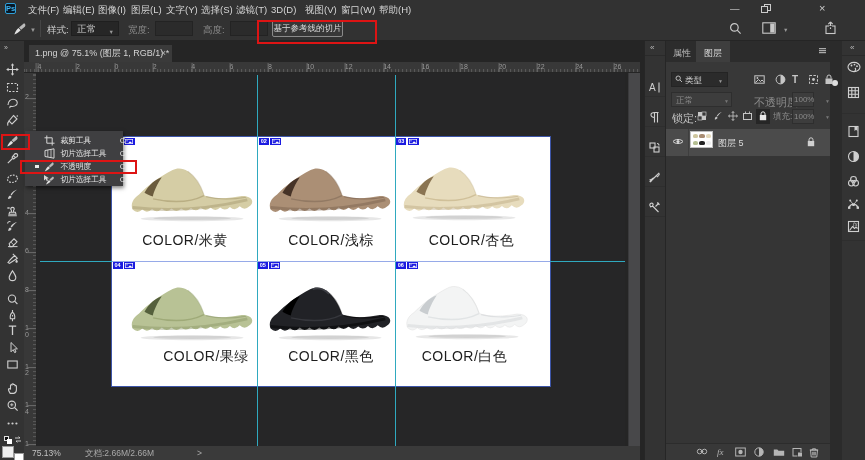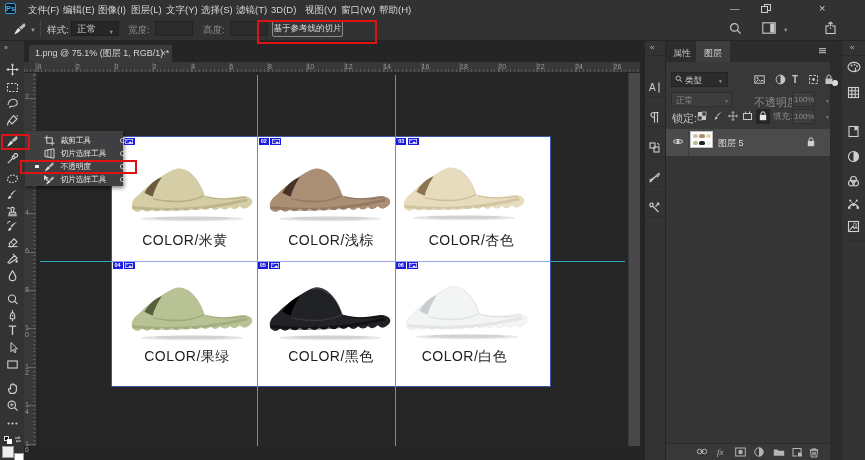--- a/index.html
+++ b/index.html
@@ -369,21 +369,21 @@
               <path d="M14,80 Q118,92 226,66" fill="none" stroke="#d3d6d8" stroke-width="5.5" opacity="0.5"></path>
               <path d="M36,53 C44,38 56,28 68,24 C60,36 53,50 51.5,60 C45.5,58 40,56 36,53 Z" fill="#c9cdd0"></path>
               <path d="M52,64 C88,72 122,70 146,58" fill="none" stroke="#dde0e2" stroke-width="2.5" opacity="0.85"></path>
               <path d="M150,60 C172,66 200,65 224,61" fill="none" stroke="#d3d6d8" stroke-width="2" opacity="0.6"></path>
               <path d="M116,13 C132,24 142,44 146,57" fill="none" stroke="#d3d6d8" stroke-width="2" opacity="0.35"></path>
             </svg>
           </div>
           <div class="lbl" style="left:145.0px;top:157px">COLOR/米黄</div>
           <div class="lbl" style="left:291.0px;top:157px">COLOR/浅棕</div>
           <div class="lbl" style="left:431.5px;top:157px">COLOR/杏色</div>
-          <div class="lbl" style="left:147px;top:273px">COLOR/果绿</div>
+          <div class="lbl" style="left:166px;top:273px">COLOR/果绿</div>
           <div class="lbl" style="left:291.0px;top:273px">COLOR/黑色</div>
           <div class="lbl" style="left:424.5px;top:273px">COLOR/白色</div>
           <div class="bN" style="left:72.5px;top:63.0px">01</div>
           <div class="bI" style="left:83.8px;top:63.0px">
             <svg width="8" height="5" viewBox="0 0 8 5">
               <rect x="0.3" y="0.3" width="7.4" height="4.4" fill="none" stroke="#fff" stroke-width="0.7"></rect>
               <circle cx="2" cy="1.8" r="0.6" fill="#fff"></circle>
               <path d="M3.2 4.2 L5 2.2 L7.4 4.2 Z" fill="#fff"></path>
             </svg>
           </div>
@@ -424,20 +424,25 @@
             <svg width="8" height="5" viewBox="0 0 8 5">
               <rect x="0.3" y="0.3" width="7.4" height="4.4" fill="none" stroke="#fff" stroke-width="0.7"></rect>
               <circle cx="2" cy="1.8" r="0.6" fill="#fff"></circle>
               <path d="M3.2 4.2 L5 2.2 L7.4 4.2 Z" fill="#fff"></path>
             </svg>
           </div>
           <div class="ab" style="left:72px;top:185.5px;width:438px;height:1px;background:#96aae8"></div>
   </div>
       </div>
   <div class="ab" style="left:604px;top:32px;width:12px;height:373px;background:#48484a;border-left:1px solid #3a3a3c"></div>
+  <div class="ab" id="statusbar">
+    <div class="ab" style="left:8px;top:2px">75.13%</div>
+    <div class="ab" style="left:61px;top:2px;color:#a9a9a9">文档:2.66M/2.66M</div>
+    <div class="ab" style="left:173px;top:2px;color:#a9a9a9">&gt;</div>
+  </div>
 </div>
 
 <div class="ab" id="gapR">
       <div class="ab" style="left:2px;top:39px;width:6px;height:6px;background:#dedede;border-radius:50%"></div>
     </div>
 <div class="ab" id="strip1">
       <div class="ab" style="left:5px;top:2px;color:#bbb;font-size:8px">«</div>
       <div class="ab" style="left:0;top:14px;width:20px;height:1px;background:#2a2a2a"></div>
       <div class="ab" style="left:3px;top:40px">
         <svg width="13" height="13" viewBox="0 0 13 13">

